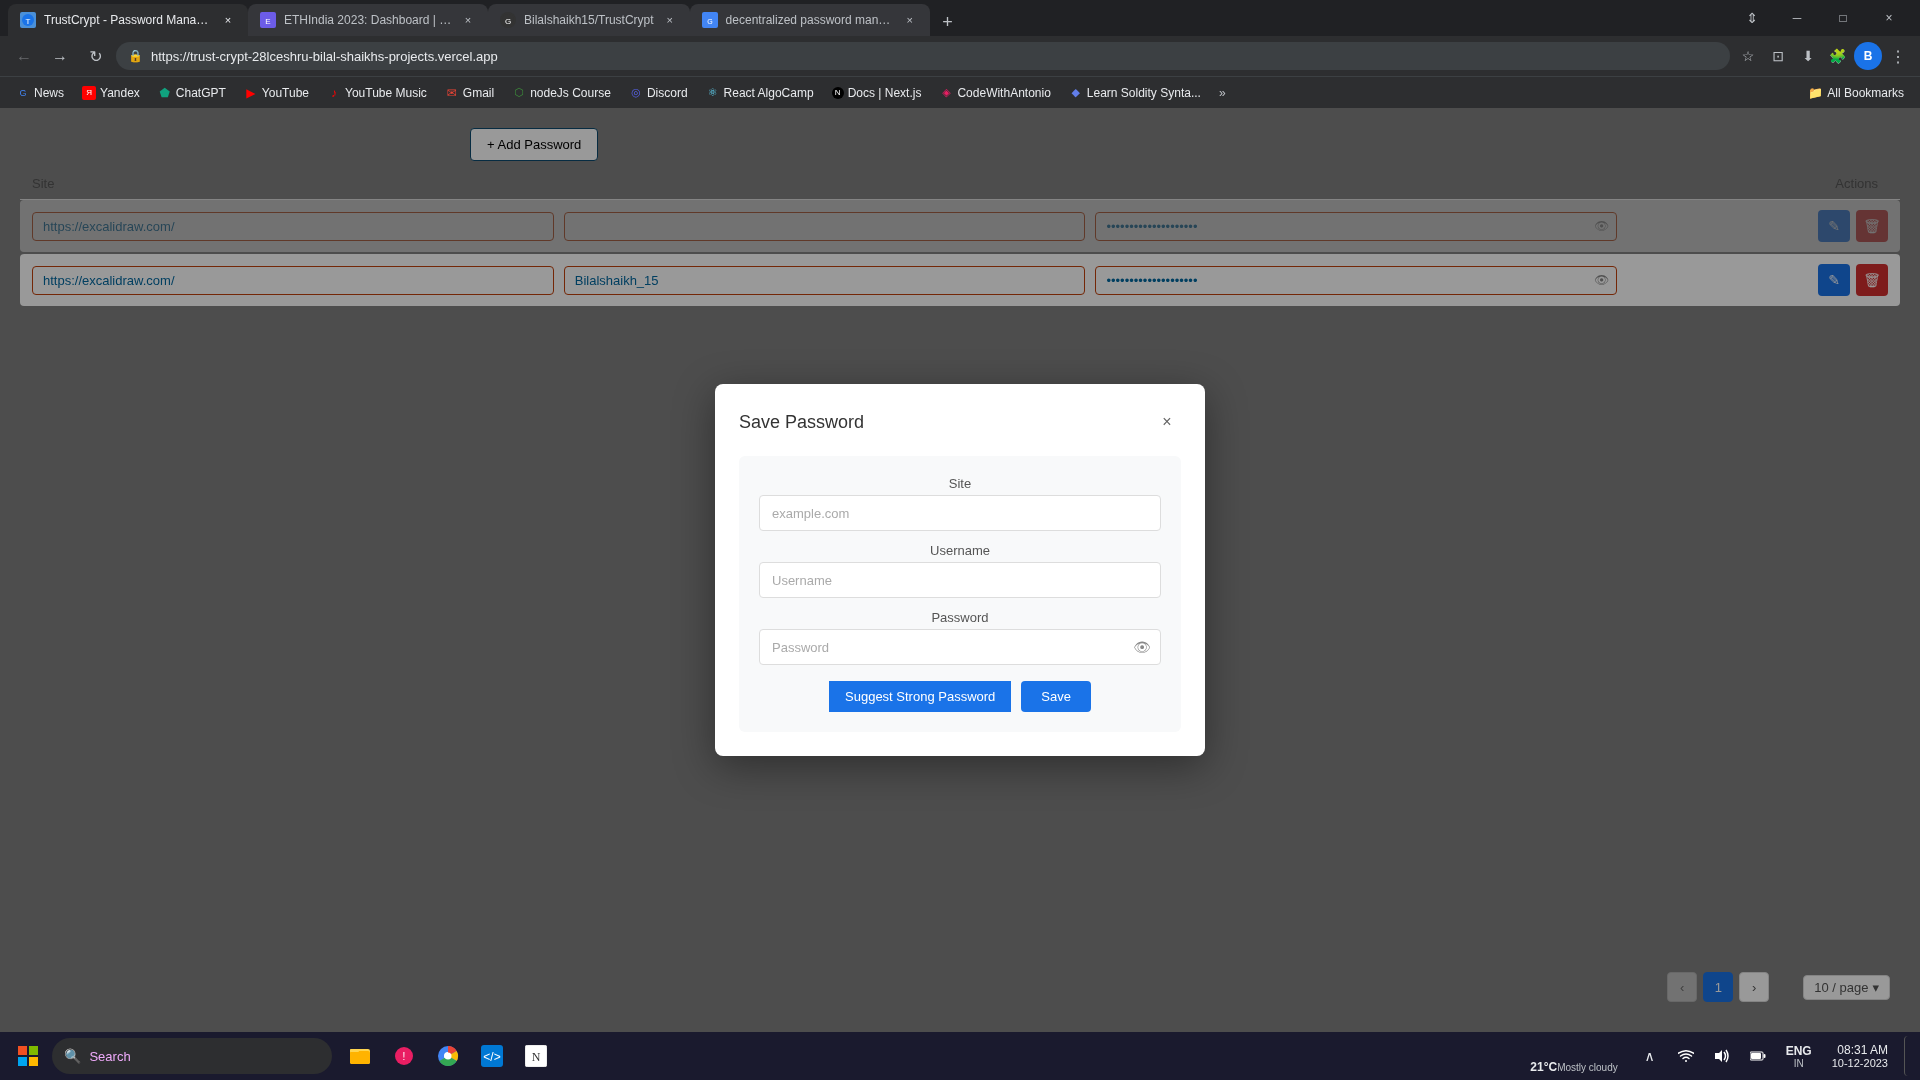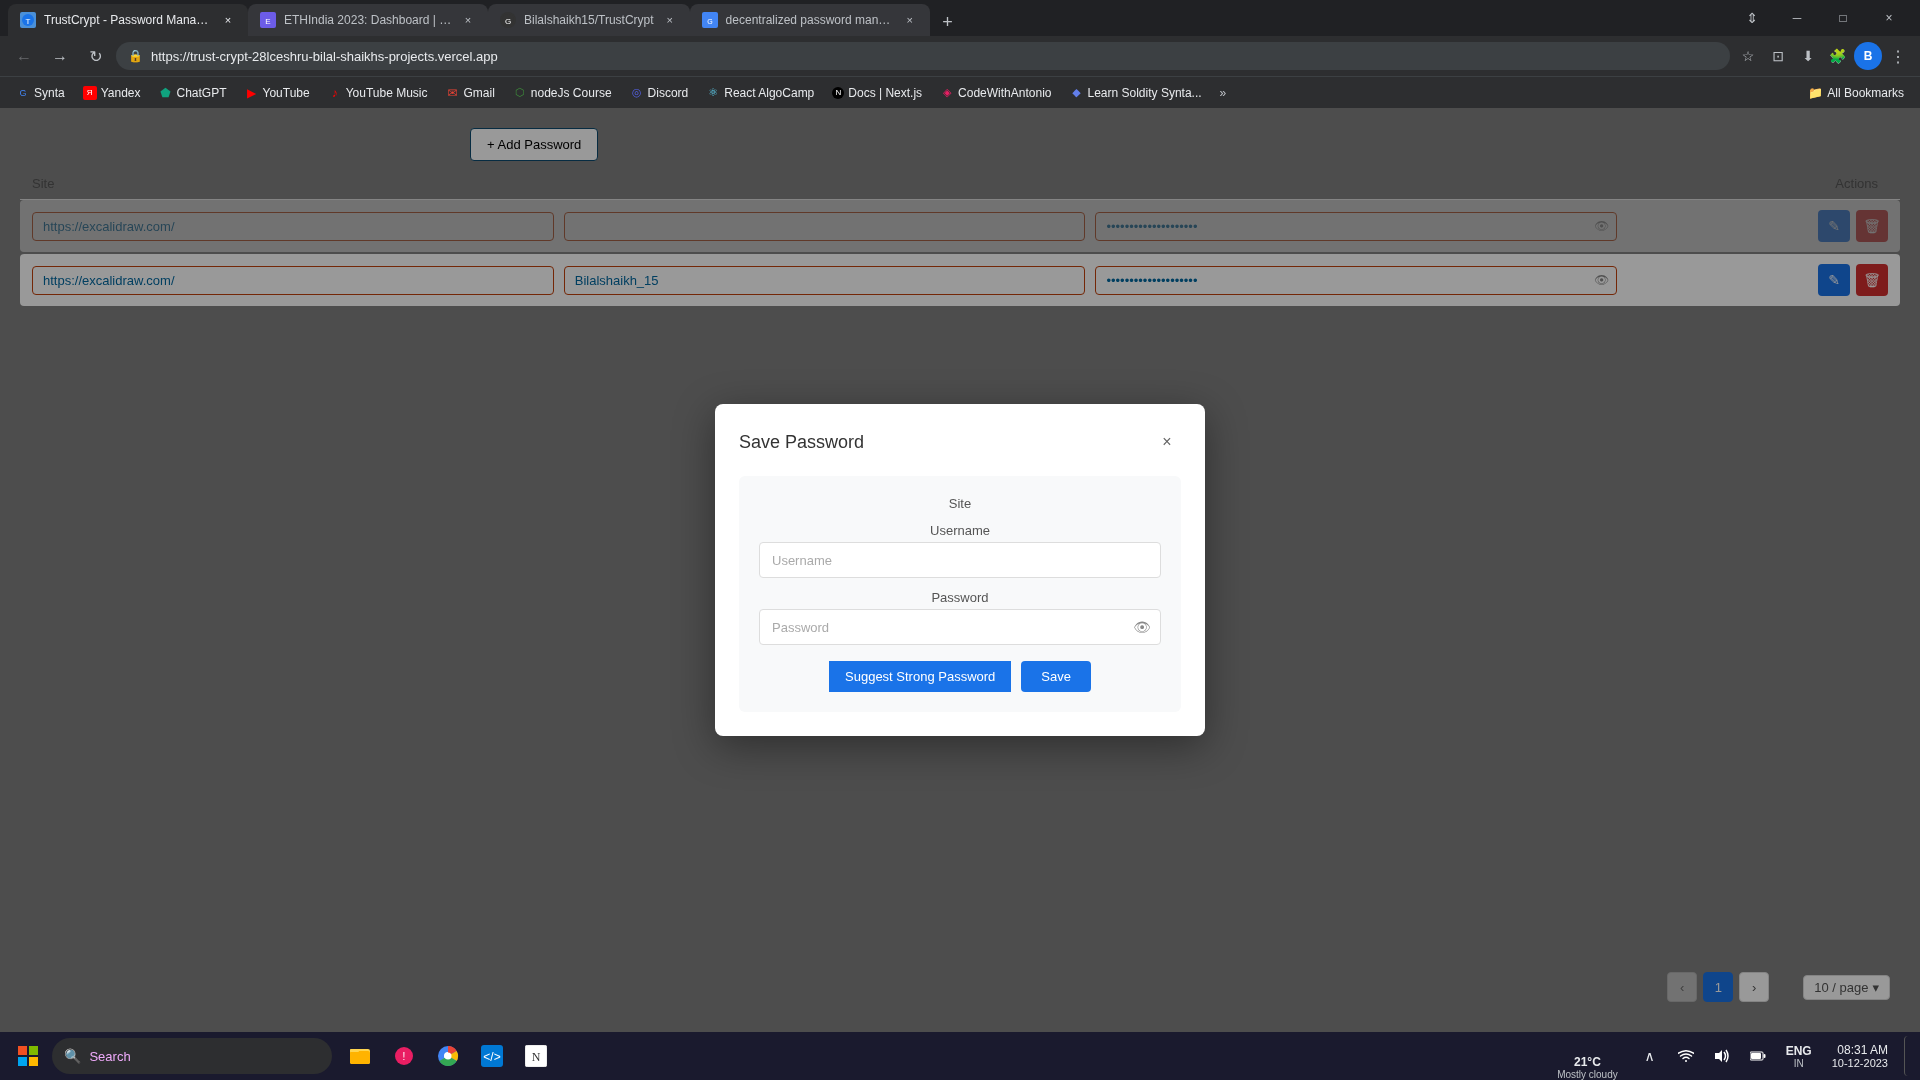--- a/index.html
+++ b/index.html
@@ -99,21 +99,21 @@
     .search-icon { color: #bdc1c6; font-size: 14px; }
     .search-text { color: #f0abfc; font-size: 13px; }
     .taskbar-items { display: flex; align-items: center; gap: 4px; margin-left: 4px; }
     .taskbar-item { width: 40px; height: 40px; display: flex; align-items: center; justify-content: center; cursor: pointer; border-radius: 4px; }
     .taskbar-right { margin-left: auto; display: flex; align-items: center; gap: 8px; }
     .system-tray { display: flex; align-items: center; gap: 4px; }
     .tray-icon { width: 32px; height: 32px; display: flex; align-items: center; justify-content: center; cursor: pointer; border-radius: 4px; color: #e8eaed; font-size: 14px; }
     .clock-area { display: flex; flex-direction: column; align-items: flex-end; justify-content: center; padding: 0 8px; cursor: pointer; }
     .clock-time { color: #e8eaed; font-size: 12px; }
     .clock-date { color: #e8eaed; font-size: 11px; }
-    .weather-area { display: flex; flex-direction: column; align-items: center; justify-content: center; padding: 0 8px; margin-top: 22px; }
+    .weather-area { display: flex; flex-direction: row; align-items: center; justify-content: center; padding: 0 8px; margin-top: 22px; }
     .weather-temp { color: #e8eaed; font-size: 12px; font-weight: bold; }
     .weather-desc { color: #bdc1c6; font-size: 10px; }
     .lang-area { display: flex; flex-direction: column; align-items: center; justify-content: center; padding: 0 4px; }
     .lang-text { color: #e8eaed; font-size: 12px; font-weight: bold; }
     .lang-sub { color: #bdc1c6; font-size: 10px; }
 
     
     .row-partial { opacity: 0.5; }
   </style>
 </head>
@@ -194,21 +194,21 @@
       <div class="addr-btn">⬇</div>
       <div class="addr-btn">🧩</div>
       <div class="profile-btn">B</div>
       <div class="chrome-menu-btn">⋮</div>
     </div>
   </div>
 
   <div class="bookmarks-bar">
     <div class="bookmark-item">
       <span class="bookmark-favicon" style="color:#4285f4;">G</span>
-      <span>Synta</span>
+      <span>News</span>
     </div>
     <div class="bookmark-item">
       <span class="bookmark-favicon" style="background:#ff0000;color:white;border-radius:2px;padding:1px 2px;font-size:8px;">Я</span>
       <span>Yandex</span>
     </div>
     <div class="bookmark-item">
       <span class="bookmark-favicon" style="color:#10a37f;font-size:12px;">⬟</span>
       <span>ChatGPT</span>
     </div>
     <div class="bookmark-item">
@@ -326,20 +326,21 @@
 
     <div class="modal-overlay">
       <div class="modal">
         <div class="modal-header">
           <span class="modal-title">Save Password</span>
           <button class="modal-close">×</button>
         </div>
         <div class="modal-body">
           <div class="form-group">
             <label class="form-label">Site</label>
+            <input type="text" class="form-input" placeholder="example.com" style="">
           </div>
           <div class="form-group">
             <label class="form-label">Username</label>
             <input type="text" class="form-input" placeholder="Username" style="">
           </div>
           <div class="form-group">
             <label class="form-label">Password</label>
             <div class="password-wrapper">
               <input type="password" class="form-input" placeholder="Password" style="">
               <button class="password-toggle">👁</button>

